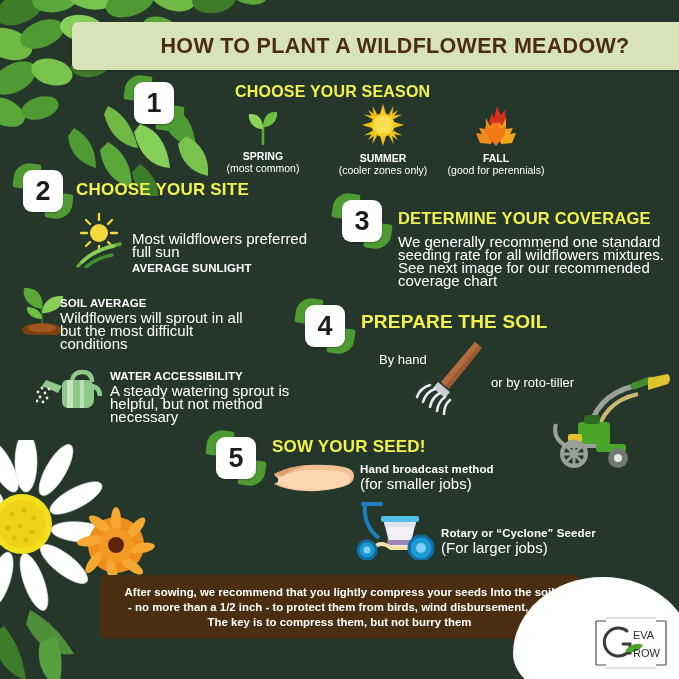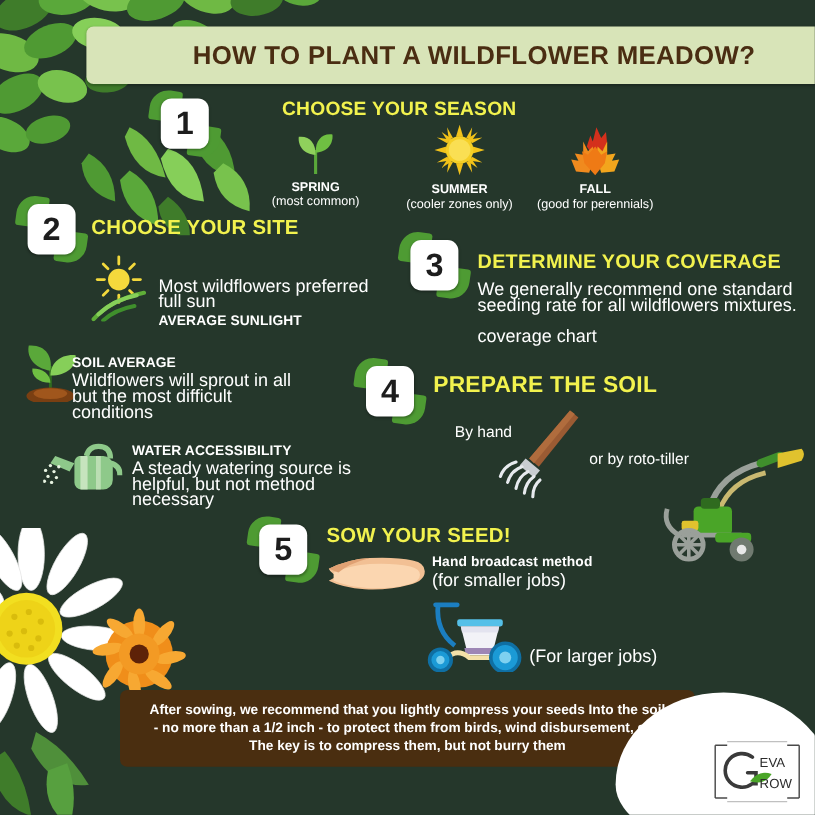--- a/index.html
+++ b/index.html
@@ -217,34 +217,35 @@
         <circle cx="2" cy="26" r="1.4"></circle>
       <circle cx="9" cy="27" r="1.4"></circle>
         <circle cx="4" cy="31" r="1.4"></circle>
       <circle cx="11" cy="32" r="1.4"></circle>
         <circle cx="1" cy="35" r="1.4"></circle>
       <circle cx="7" cy="36" r="1.4"></circle>
         <circle cx="13" cy="23" r="1.4"></circle>
     </g>
   </svg>
   <div class="wtxt sub-title" style="left:110px;top:370px;">WATER ACCESSIBILITY</div>
-  <div class="wtxt sub-body" style="left:110px;top:384px;">A steady watering source is</div>
+  <div class="wtxt sub-body" style="left:110px;top:384px;">A steady watering sprout is</div>
   <div class="wtxt sub-body" style="left:110px;top:397px;">helpful, but not method</div>
   <div class="wtxt sub-body" style="left:110px;top:410px;">necessary</div>
 
   <div class="badge" style="left:339px;top:198px;">
     <div class="leafA"></div>
     <div class="leafB"></div>
     <div class="box">
         <span class="num">3</span>
       </div>
   </div>
   <div class="step-head" style="left:398px;top:209px;font-size:16.5px;">DETERMINE YOUR COVERAGE</div>
   <div class="wtxt sub-body" style="left:398px;top:248px;">seeding rate for all  wildflowers mixtures.</div>
   <div class="wtxt sub-body" style="left:398px;top:235px;">We generally recommend one standard</div>
+  <div class="wtxt sub-body" style="left:398px;top:261px;">See next image for our recommended</div>
   <div class="wtxt sub-body" style="left:398px;top:274px;">coverage chart</div>
 
   <div class="badge" style="left:302px;top:303px;">
     <div class="leafA"></div>
     <div class="leafB"></div>
     <div class="box">
         <span class="num">4</span>
       </div>
   </div>
   <div class="step-head" style="left:361px;top:311px;font-size:19px;">PREPARE THE SOIL</div>
@@ -309,20 +310,21 @@
     <rect x="32" y="20" width="38" height="6" rx="2" fill="#55c0e8"></rect>
     <path d="M35 26 h32 l-6 24 h-20 z" fill="#f2f2f7"></path>
     <path d="M35 26 h32 l-1 5 h-30 z" fill="#e3e3ef"></path>
     <path d="M38 44 h26 l-1 5 h-24 z" fill="#9d86b5"></path>
     <path d="M24 52 q8 -8 18 0 h20 q8 -2 10 4" stroke="#f3e0a8" stroke-width="4" fill="none" stroke-linecap="round"></path>
     <circle cx="18" cy="54" r="9" fill="#1b9ad6" stroke="#0f6fa3" stroke-width="3"></circle>
     <circle cx="18" cy="54" r="3.5" fill="#7ed1f0"></circle>
     <circle cx="72" cy="52" r="12" fill="#1b9ad6" stroke="#0f6fa3" stroke-width="3"></circle>
     <circle cx="72" cy="52" r="5" fill="#7ed1f0"></circle>
   </svg>
+  <div class="wtxt sub-title" style="left:441px;top:527px;">Rotary or “Cyclone” Seeder</div>
   <div class="wtxt sub-body" style="left:441px;top:541px;">(For larger jobs)</div>
 
   <svg class="flower-cluster" viewBox="0 0 210 250">
     <g>
       <path d="M66 170 q26 14 44 44 q-30 4 -48 -30 z" fill="#4f8f3a"></path>
       <path d="M40 186 q18 22 22 54 q-28 -8 -34 -46 z" fill="#3f7c2a"></path>
       <path d="M92 196 q10 26 2 52 q-24 -16 -18 -46 z" fill="#57a03f"></path>
     </g>
     <g>
       <g fill="#ffffff" stroke="#e6e6e6" stroke-width=".6">

